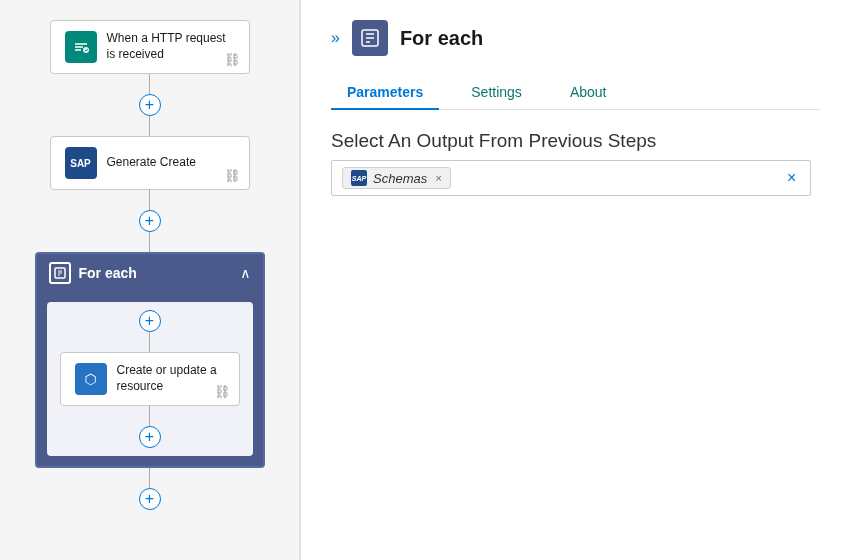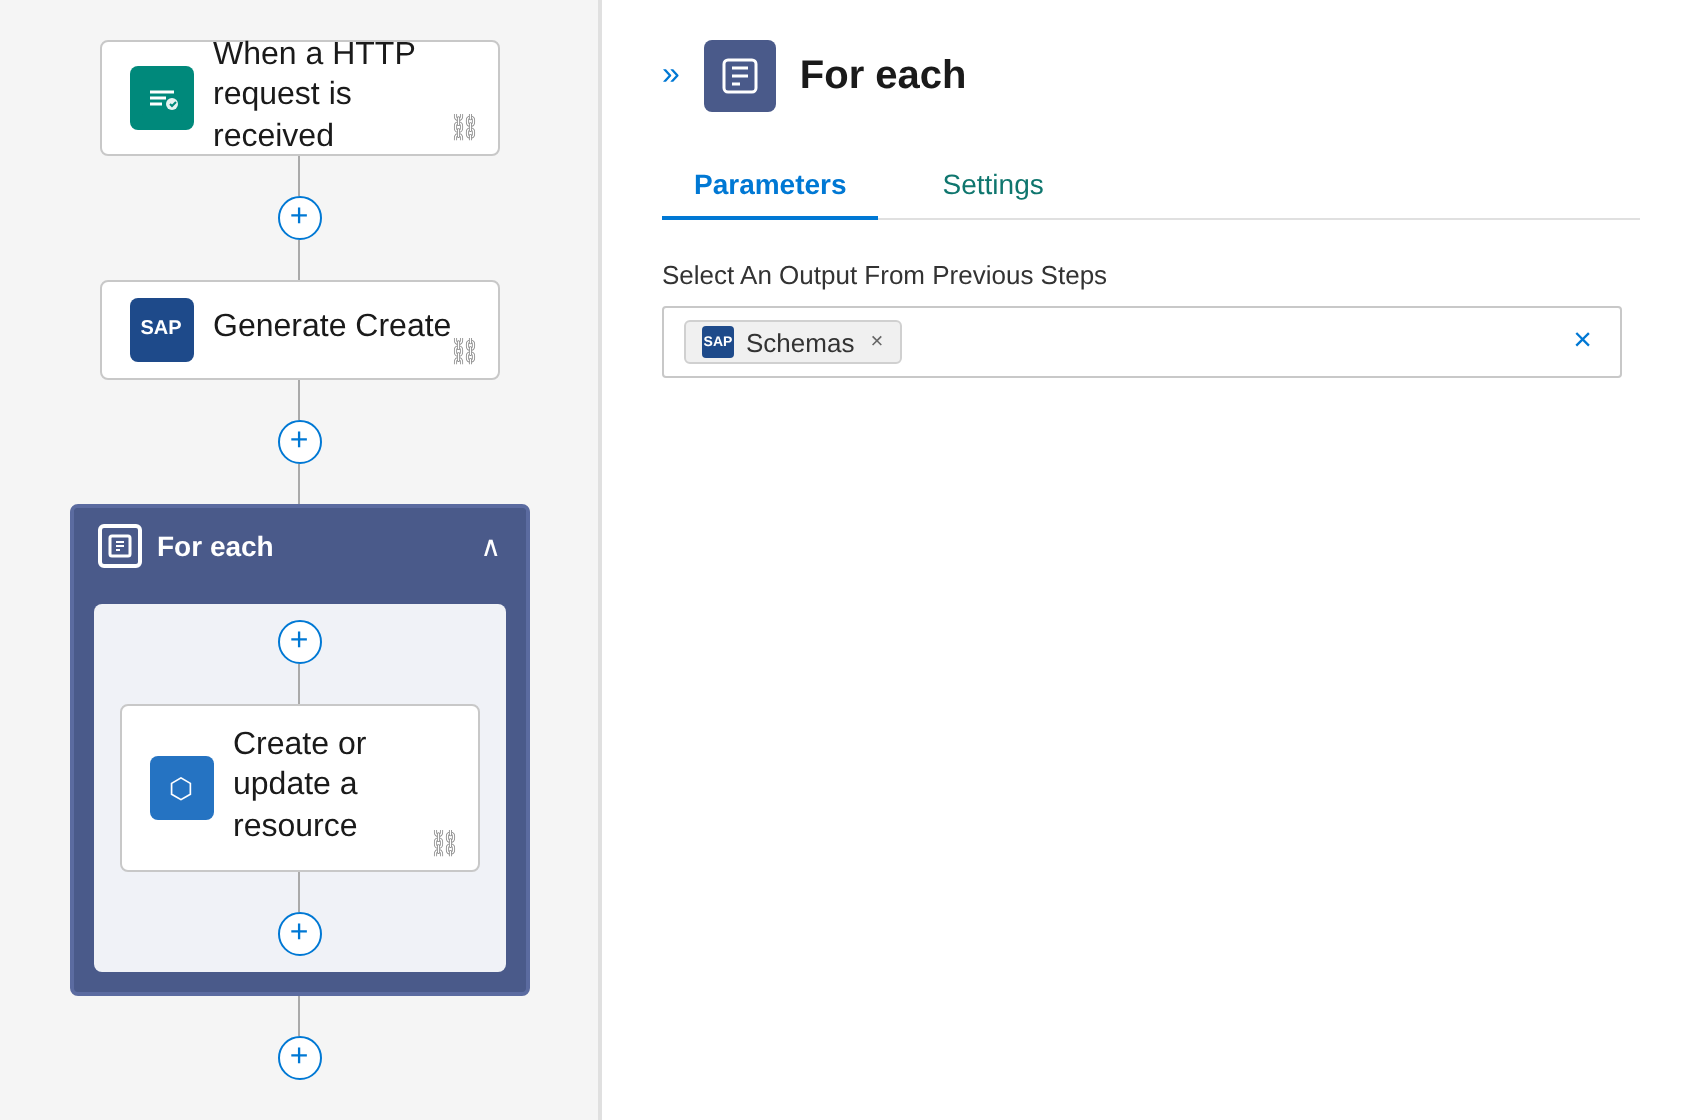--- a/index.html
+++ b/index.html
@@ -57,21 +57,21 @@
 
     .node-icon.blue-dark {
       background: #1e4a8a;
     }
 
     .node-icon.blue-mid {
       background: #2573c2;
     }
 
     .node-label {
-      font-size: 16px;
+      font-size: 12px;
       color: #1a1a1a;
       line-height: 1.3;
     }
 
     .node-link-icon {
       position: absolute;
       bottom: 6px;
       right: 8px;
       color: #888;
       font-size: 13px;
@@ -227,33 +227,34 @@
       margin-bottom: -1px;
     }
 
     .tab.active {
       color: #0078d4;
       border-bottom: 2px solid #0078d4;
       font-weight: 600;
     }
 
     .field-label {
-      font-size: 13px;
+      font-size: 19px;
       color: #333;
       margin-bottom: 8px;
     }
 
     .input-area {
       display: flex;
       align-items: center;
       border: 1px solid #c8c8c8;
       border-radius: 2px;
       padding: 6px 10px;
       background: #fff;
       width: 480px;
+      font-style: italic;
     }
 
     .tag {
       display: flex;
       align-items: center;
       gap: 6px;
       background: #f0f0f0;
       border: 1px solid #d0d0d0;
       border-radius: 3px;
       padding: 2px 8px;
@@ -393,20 +394,21 @@
         <rect x="2" y="2" width="16" height="16" rx="2" stroke="#fff" stroke-width="1.5"></rect>
         <path d="M6 6h8M6 10h8M6 14h4" stroke="#fff" stroke-width="1.5"></path>
       </svg>
     </div>
     <div class="panel-title">For each</div>
   </div>
 
   <div class="tabs">
     <div class="tab active">Parameters</div>
     <div class="tab">Settings</div>
+    <div class="tab">About</div>
   </div>
 
   <div class="field-label">Select An Output From Previous Steps</div>
 
   <div class="input-area">
     <div class="tag">
       <div class="tag-icon">
         <span style="color:#fff; font-size:7px; font-weight:700;">SAP</span>
       </div>
       <span>Schemas</span>

